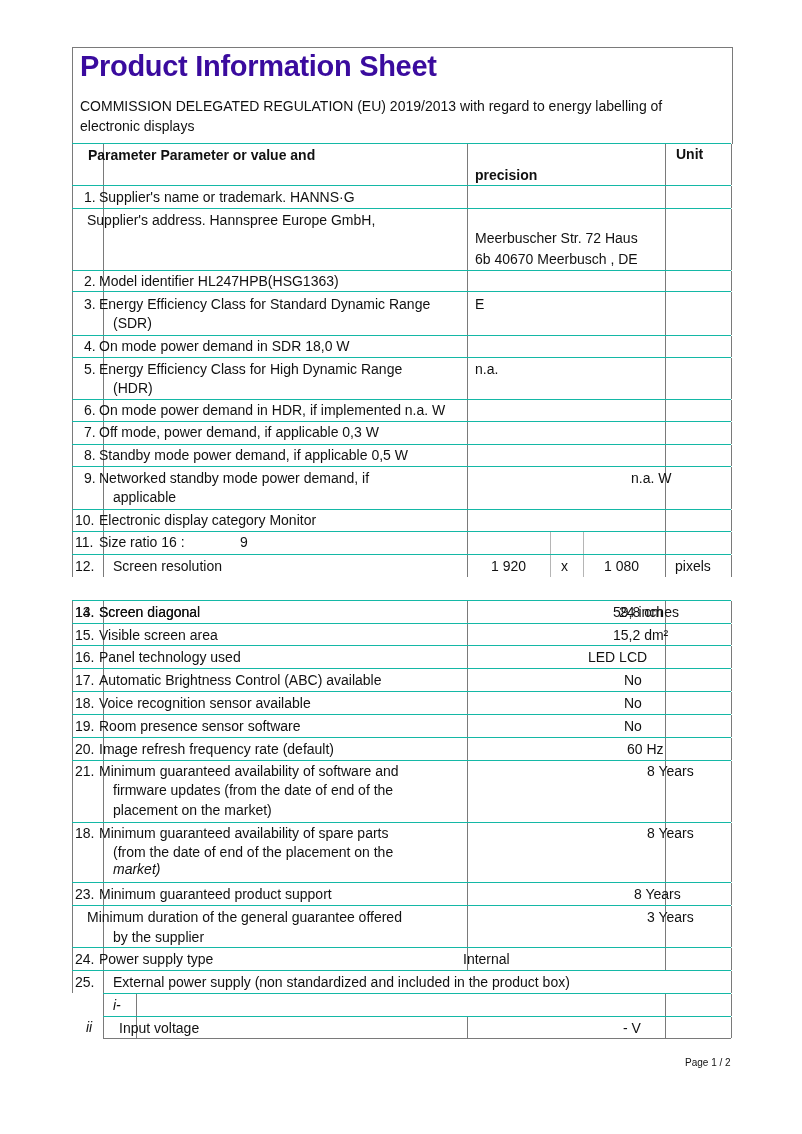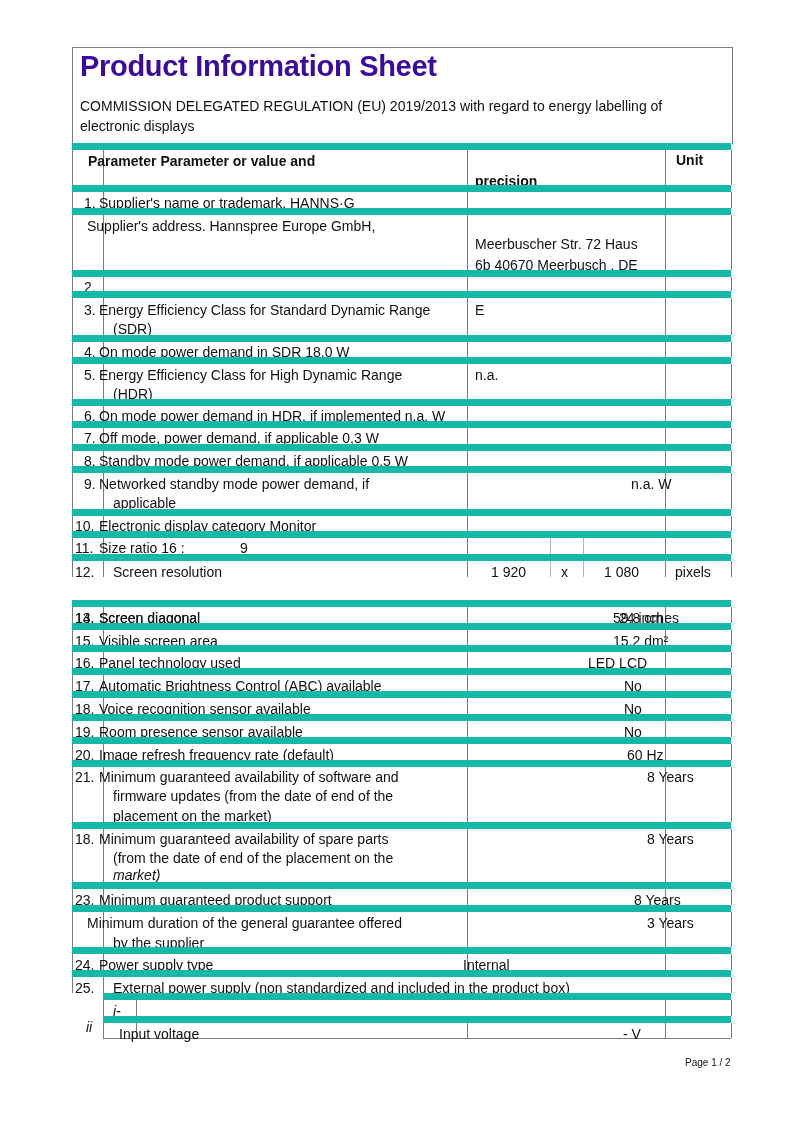--- a/index.html
+++ b/index.html
@@ -3,21 +3,21 @@
 <meta charset="utf-8">
 <style>
   html, body { margin:0; padding:0; background:#ffffff; }
   body { width:802px; height:1134px; position:relative; overflow:hidden;
          font-family:"Liberation Sans", "DejaVu Sans", sans-serif; color:#111; }
   .frame { position:absolute; left:72px; top:47px; width:659px; height:96px;
            border-left:1px solid #7a7a7a; border-right:1px solid #7a7a7a; border-top:1px solid #7a7a7a; }
   .title { position:absolute; left:80px; top:50px; font-size:29px; font-weight:bold;
            color:#3a0b9e; letter-spacing:-0.3px; white-space:nowrap; }
   .subtitle { position:absolute; left:80px; top:96px; width:640px; font-size:14px; line-height:20px; }
-  .row { position:absolute; left:72px; width:659px; border-top:7px solid #14b8a6; box-sizing:border-box;text-align:center; }
+  .row { position:absolute; left:72px; width:659px; border-top:1px solid #14b8a6; box-sizing:border-box;text-align:center; }
   .row.last { border-bottom:1px solid #7a7a7a; }
   .vline { position:absolute; top:0; bottom:0; width:1px; background:#7a7a7a; }
   .vline.light { background:#b5b5b5; }
   .t { position:absolute; white-space:nowrap; font-size:14px; line-height:20px; }
   .bold { font-weight:bold; }
   .ital { font-style:italic; }
   .right-edge { position:absolute; right:-1px; top:0; bottom:0; width:1px; background:#7a7a7a; }
   .left-edge { position:absolute; left:0; top:0; bottom:0; width:1px; background:#7a7a7a; }
   .footer { position:absolute; left:685px; top:1057px; font-size:10px; }
 </style>
@@ -60,20 +60,21 @@
   <span class="t" style="left:403px;top:40px;">6b 40670 Meerbusch , DE</span>
 </div>
 
 <div class="row" style="top:270px;height:21px;">
   <div class="left-edge"></div>
     <div class="right-edge"></div>
   <div class="vline" style="left:31px;"></div>
     <div class="vline" style="left:395px;"></div>
     <div class="vline" style="left:593px;"></div>
   <span class="t" style="left:12px;top:0px;">2.</span>
+  <span class="t" style="left:27px;top:0px;">Model identifier HL247HPB(HSG1363)</span>
 </div>
 
 <div class="row" style="top:291px;height:44px;">
   <div class="left-edge"></div>
     <div class="right-edge"></div>
   <div class="vline" style="left:31px;"></div>
     <div class="vline" style="left:395px;"></div>
     <div class="vline" style="left:593px;"></div>
   <span class="t" style="left:12px;top:2px;">3.</span>
   <span class="t" style="left:27px;top:2px;">Energy Efficiency Class for Standard Dynamic Range</span>
@@ -250,21 +251,21 @@
   <span class="t" style="left:552px;top:1px;">No</span>
 </div>
 
 <div class="row" style="top:714px;height:23px;">
   <div class="left-edge"></div>
     <div class="right-edge"></div>
   <div class="vline" style="left:31px;"></div>
     <div class="vline" style="left:395px;"></div>
     <div class="vline" style="left:593px;"></div>
   <span class="t" style="left:3px;top:1px;">19.</span>
-  <span class="t" style="left:27px;top:1px;">Room presence sensor available</span>
+  <span class="t" style="left:27px;top:1px;">Room presence sensor software</span>
   <span class="t" style="left:552px;top:1px;">No</span>
 </div>
 
 <div class="row" style="top:737px;height:23px;">
   <div class="left-edge"></div>
     <div class="right-edge"></div>
   <div class="vline" style="left:31px;"></div>
     <div class="vline" style="left:395px;"></div>
     <div class="vline" style="left:593px;"></div>
   <span class="t" style="left:3px;top:1px;">20.</span>

